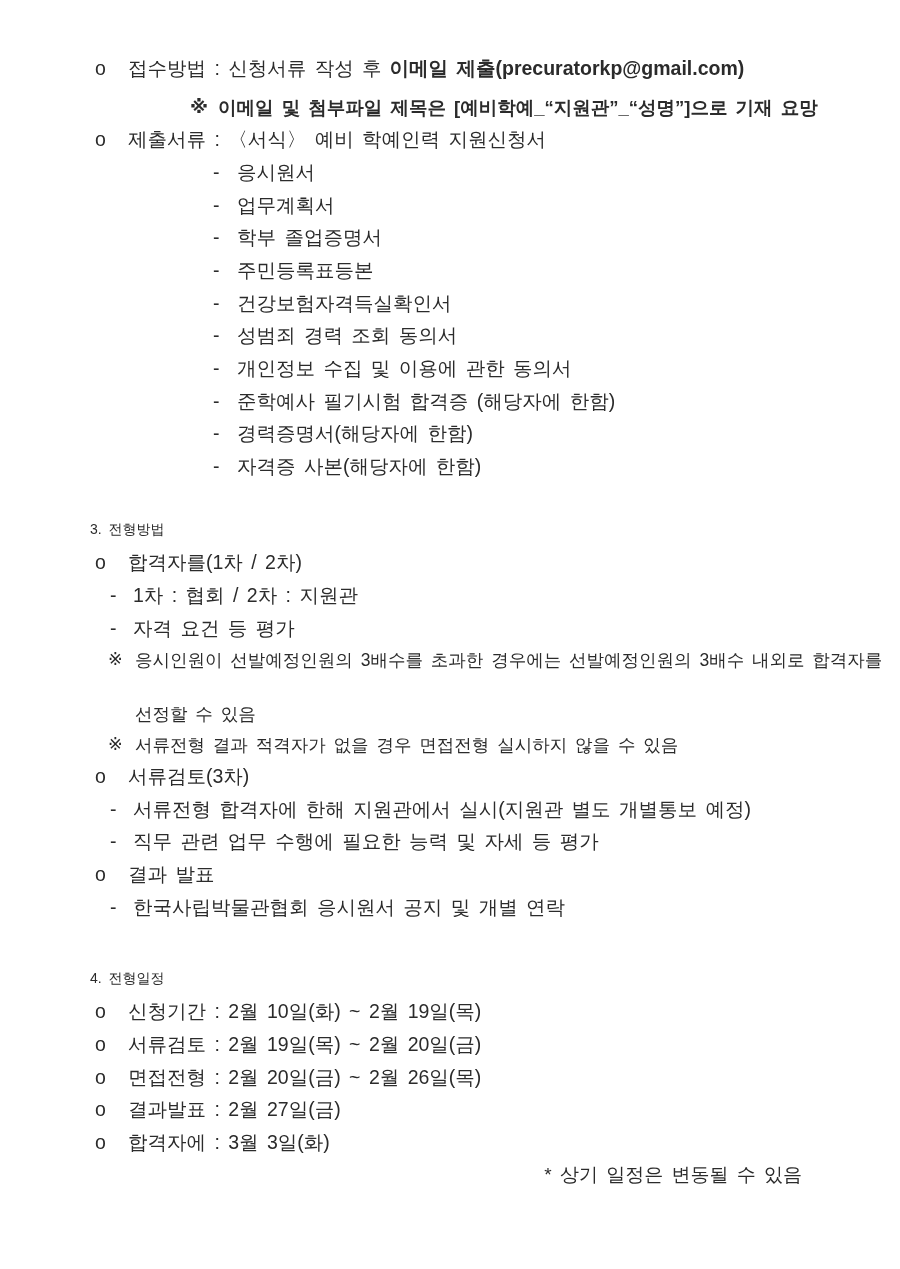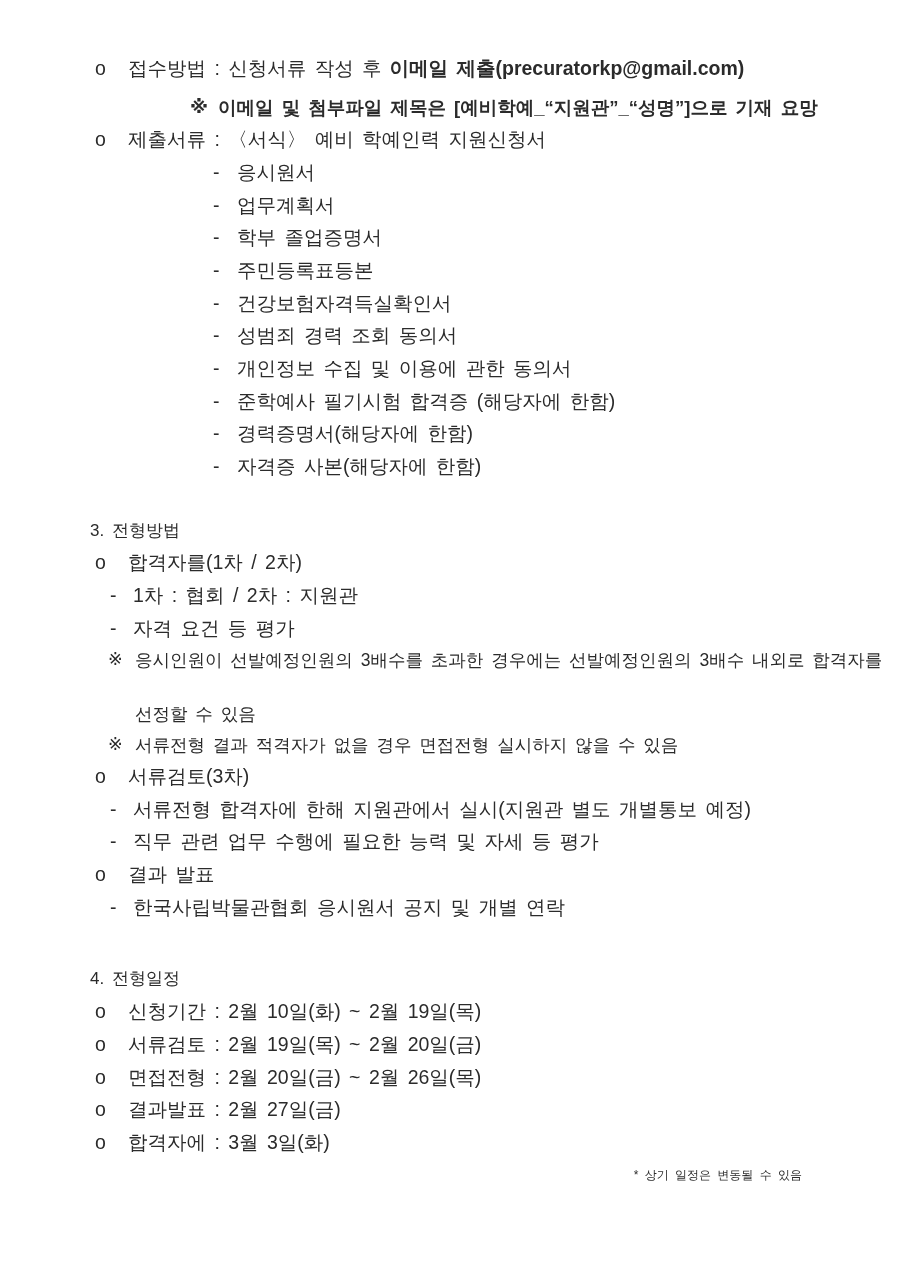--- a/index.html
+++ b/index.html
@@ -42,21 +42,21 @@
 
   
   .dash-item { margin-left: 123px; }
   .dash-item .b { width: 24px; }
 
   
   .sec-heading {
     display: flex;
     align-items: center;
     height: 32.7px;
-    font-size: 17px;
+    font-size: 14px;
     word-spacing: 3px;
     text-align: center;
   }
   .sec3-heading { margin-top: 31px; }
   .sec4-heading { margin-top: 39px; }
 
   
   .sub-dash { margin-left: 20px; }
   .sub-dash .b { width: 23px; }
 
@@ -77,21 +77,21 @@
   .email-link {
     margin-left: 8px;
     font-weight: bold;
     color: inherit;
     cursor: pointer;
   }
 
   .footnote {
     justify-content: flex-end;
     padding-right: 10px;
-    font-size: 12px;
+    font-size: 19px;
   }
 </style>
 </head>
 <body>
 
 <div class="content">
 
   <div class="line o-line">
     <span class="b">o</span>
     <span>접수방법 : 신청서류 작성 후</span>

